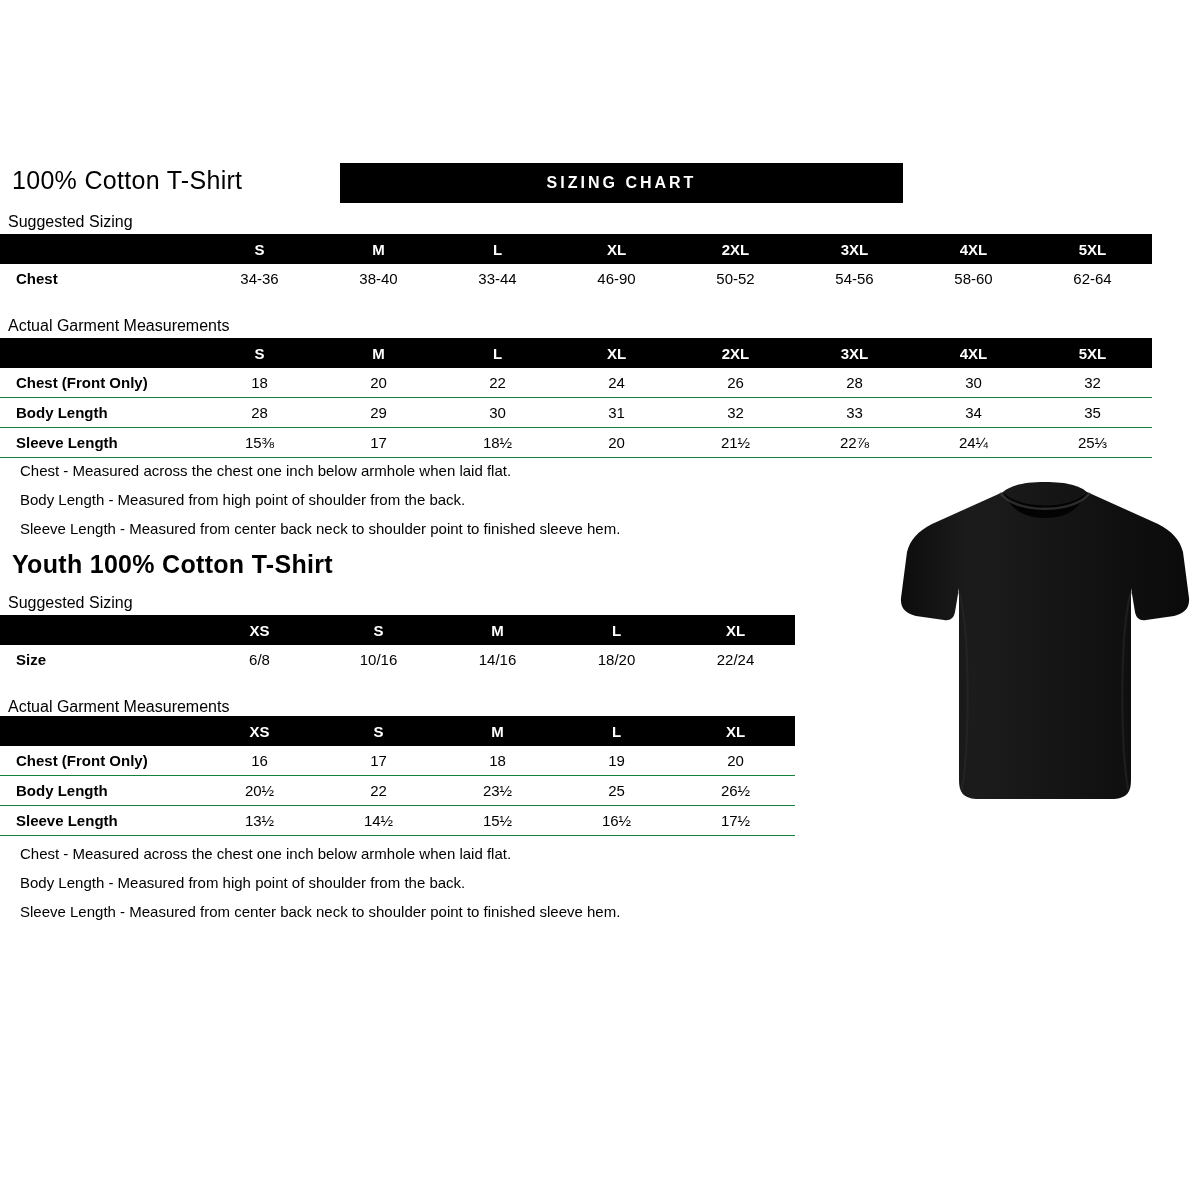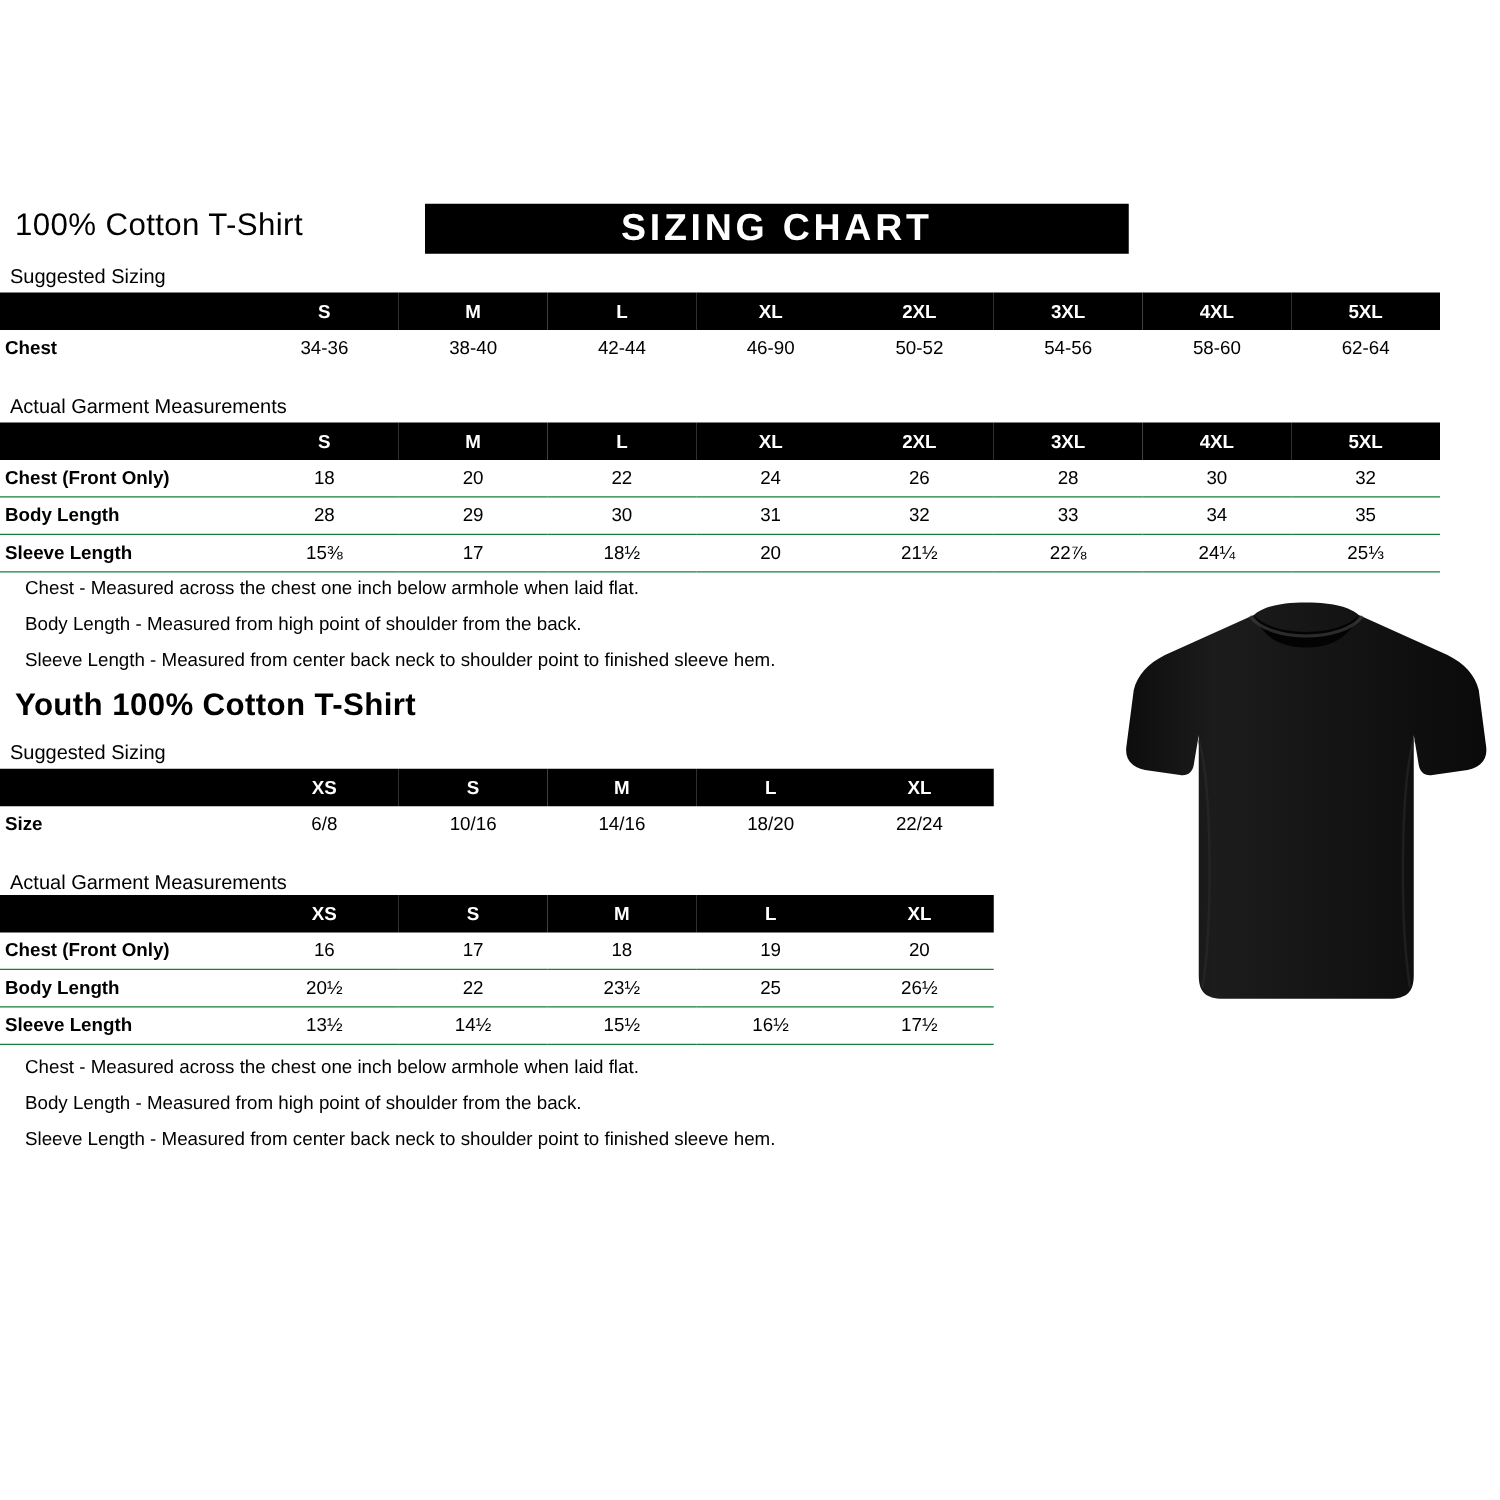--- a/index.html
+++ b/index.html
@@ -42,21 +42,21 @@
     background: #000000;
   }
   .sizing-chart-banner .label {
     position: absolute;
     left: 0;
     top: 0;
     width: 563px;
     text-align: center;
     line-height: 40px;
     color: #ffffff;
-    font-size: 30px;
+    font-size: 16px;
     font-weight: bold;
     letter-spacing: 3px;
     border-radius: 15px;
   }
 
   .caption {
     position: absolute;
     font-size: 16px;
     color: #000;
     white-space: nowrap;
@@ -84,21 +84,21 @@
     font-size: 15px;
     height: 30px;
   }
   table.sz thead th.rowlabel {
     background: #000000;
     color: #ffffff;
     text-align: left;
   }
   table.sz td.rowlabel {
     text-align: left;
-    padding-left: 4px;
+    padding-left: 16px;
     font-weight: bold;
     font-size: 15px;
   }
   table.sz tbody tr.ruled td {
     border-bottom: 1px solid #15803d;
   }
 
   
   .note {
     position: absolute;
@@ -162,21 +162,21 @@
         <th>3XL</th>
         <th>4XL</th>
         <th>5XL</th>
       </tr>
     </thead>
     <tbody>
       <tr>
         <td class="rowlabel">Chest</td>
         <td>34-36</td>
         <td>38-40</td>
-        <td>42-44</td>
+        <td>33-44</td>
         <td>46-90</td>
         <td>50-52</td>
         <td>54-56</td>
         <td>58-60</td>
         <td>62-64</td>
       </tr>
     </tbody>
   </table>
 
   <div class="caption" style="left:8px; top:317px;">Actual Garment Measurements</div>

